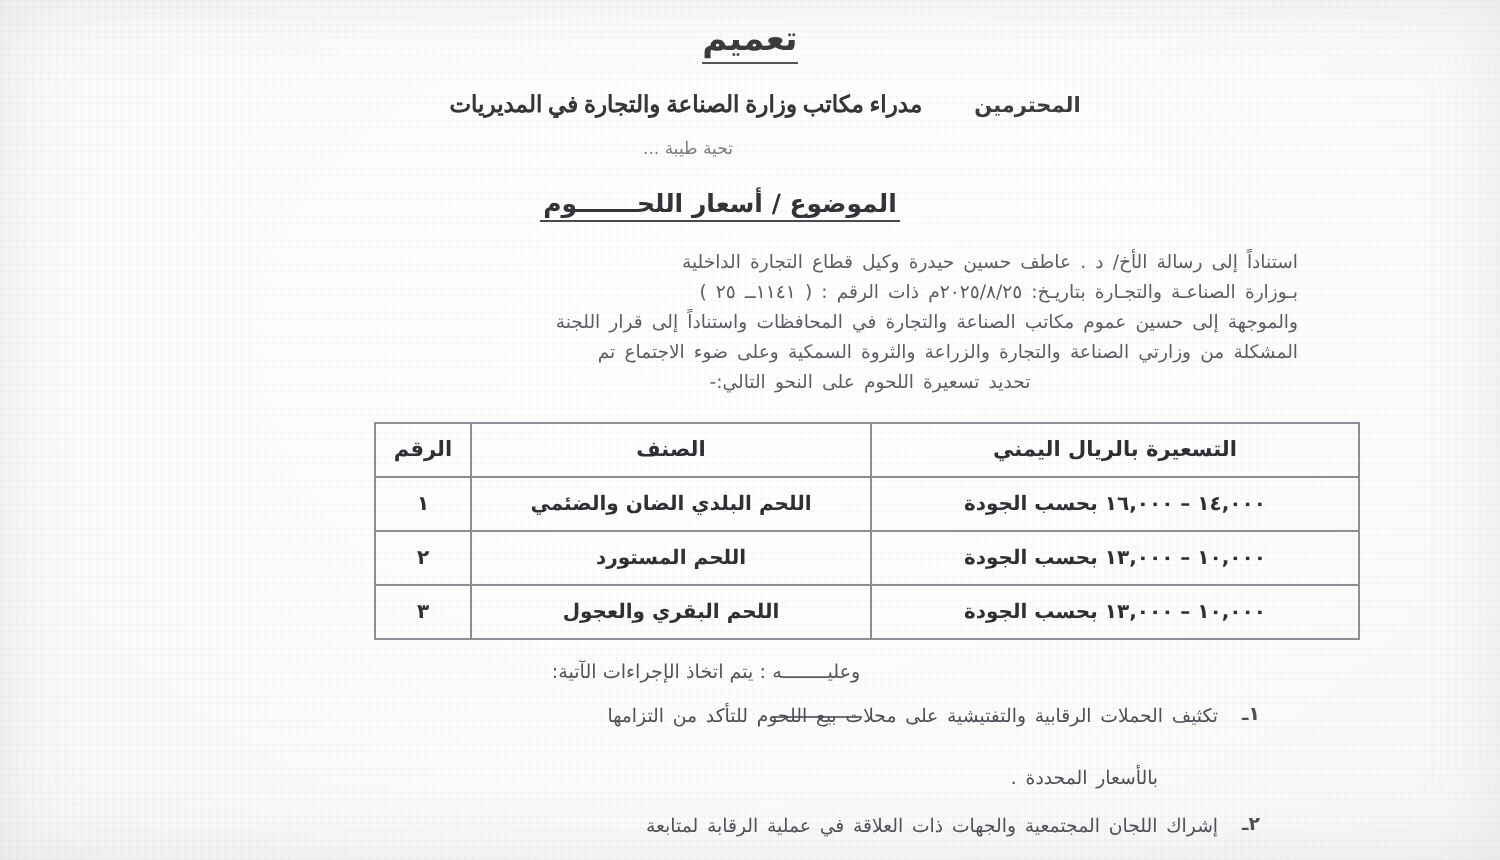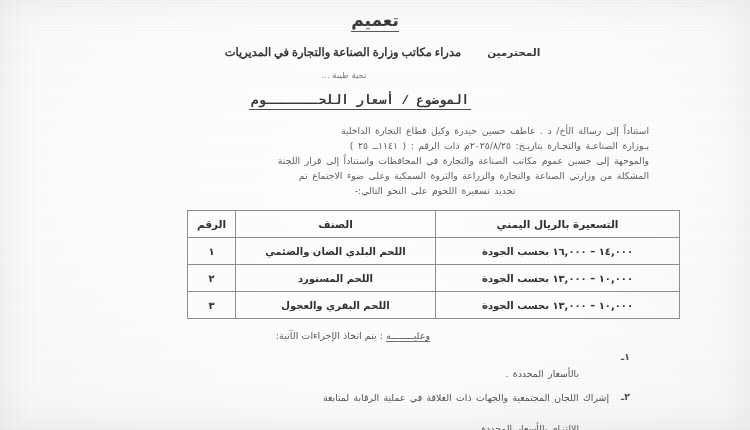--- a/index.html
+++ b/index.html
@@ -101,21 +101,20 @@
     padding-right: 62px;
     letter-spacing: 0.4px;
     filter: blur(0.3px);
   }
 
   
   .subject-row {
     text-align: center;
     margin-top: 11px;
     padding-right: 30px;
-    font-family: Liberation Mono, monospace;
   }
   .subject {
     display: inline-block;
     font-size: 12.5px;
     font-weight: bold;
     color: #33333a;
     letter-spacing: 0.6px;
     border-bottom: 1.5px solid #4a4a50;
     padding: 0 2px 1px 2px;
     filter: blur(0.2px);
@@ -179,21 +178,21 @@
     margin-top: 11px;
     text-align: center;
     padding-right: 44px;
     font-size: 9.6px;
     color: #55555e;
     letter-spacing: 0.5px;
     filter: blur(0.25px);
   }
   .directive .lead {
     border-bottom: 1.1px solid #70707a;
-    padding-bottom: 0px;
+    padding-bottom: 16px;
   }
 
   
   .actions {
     margin: 9px 120px 0 112px;
   }
   .action-item {
     display: flex;
     flex-direction: row;
     align-items: flex-start;
@@ -289,20 +288,21 @@
 
     <div class="directive">
       <span class="lead">وعليــــــــه</span>
       <span>: يتم اتخاذ الإجراءات الآتية:</span>
     </div>
 
     <div class="actions">
       <div class="action-item">
         <span class="action-num">١ـ</span>
         <span class="action-text">
+          <span class="ln">تكثيف الحملات الرقابية والتفتيشية على محلات بيع اللحوم للتأكد من التزامها</span>
           <span class="ln cont">بالأسعار المحددة .</span>
         </span>
       </div>
       <div class="action-item">
         <span class="action-num">٢ـ</span>
         <span class="action-text">
           <span class="ln">إشراك اللجان المجتمعية والجهات ذات العلاقة في عملية الرقابة لمتابعة</span>
           <span class="ln cont">الالتزام بالأسعار المحددة .</span>
         </span>
       </div>

